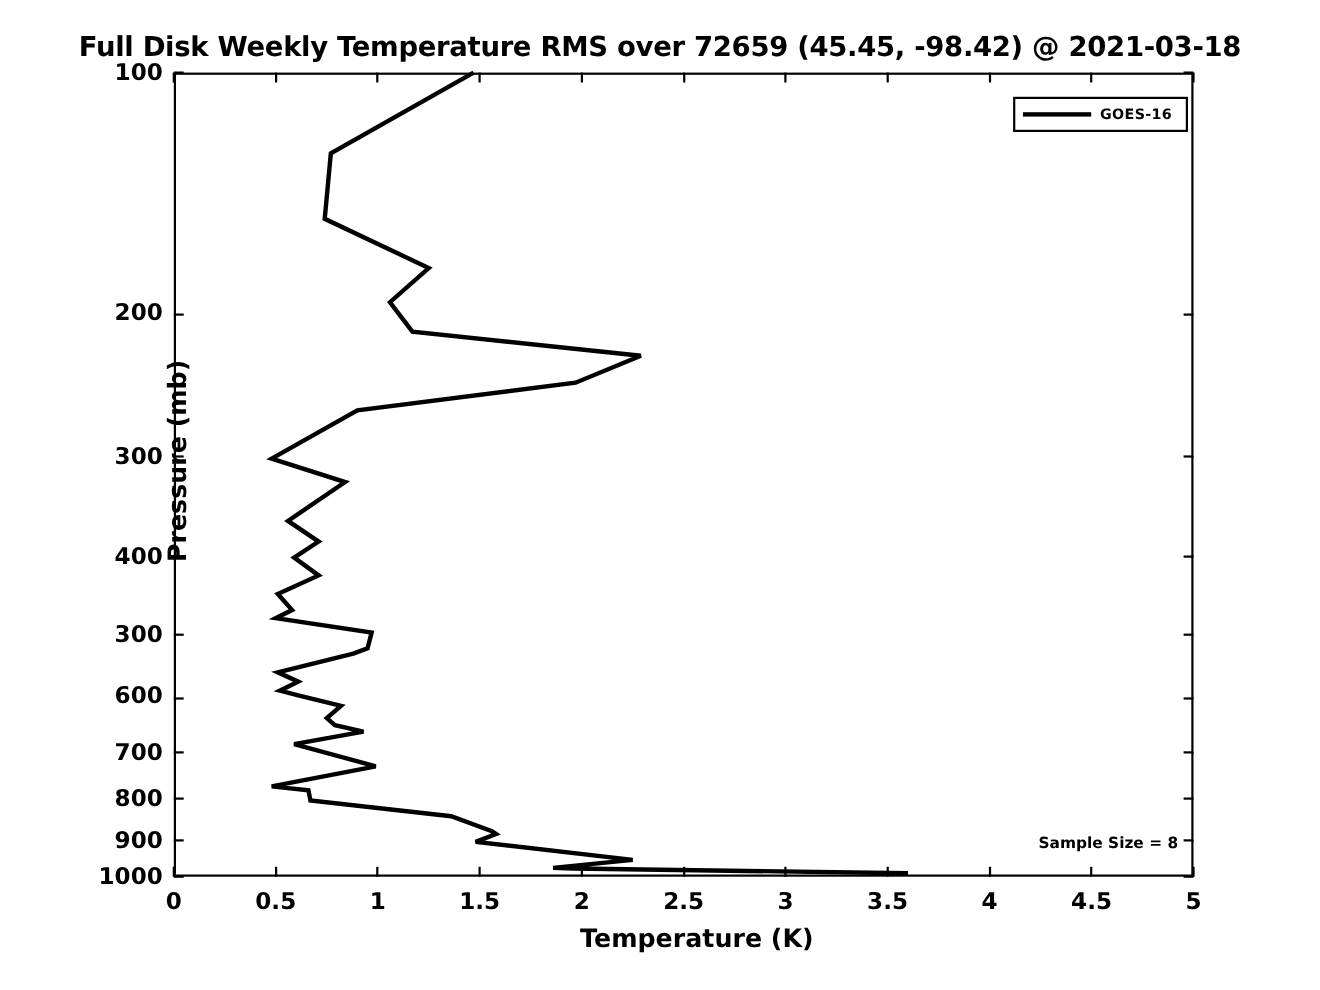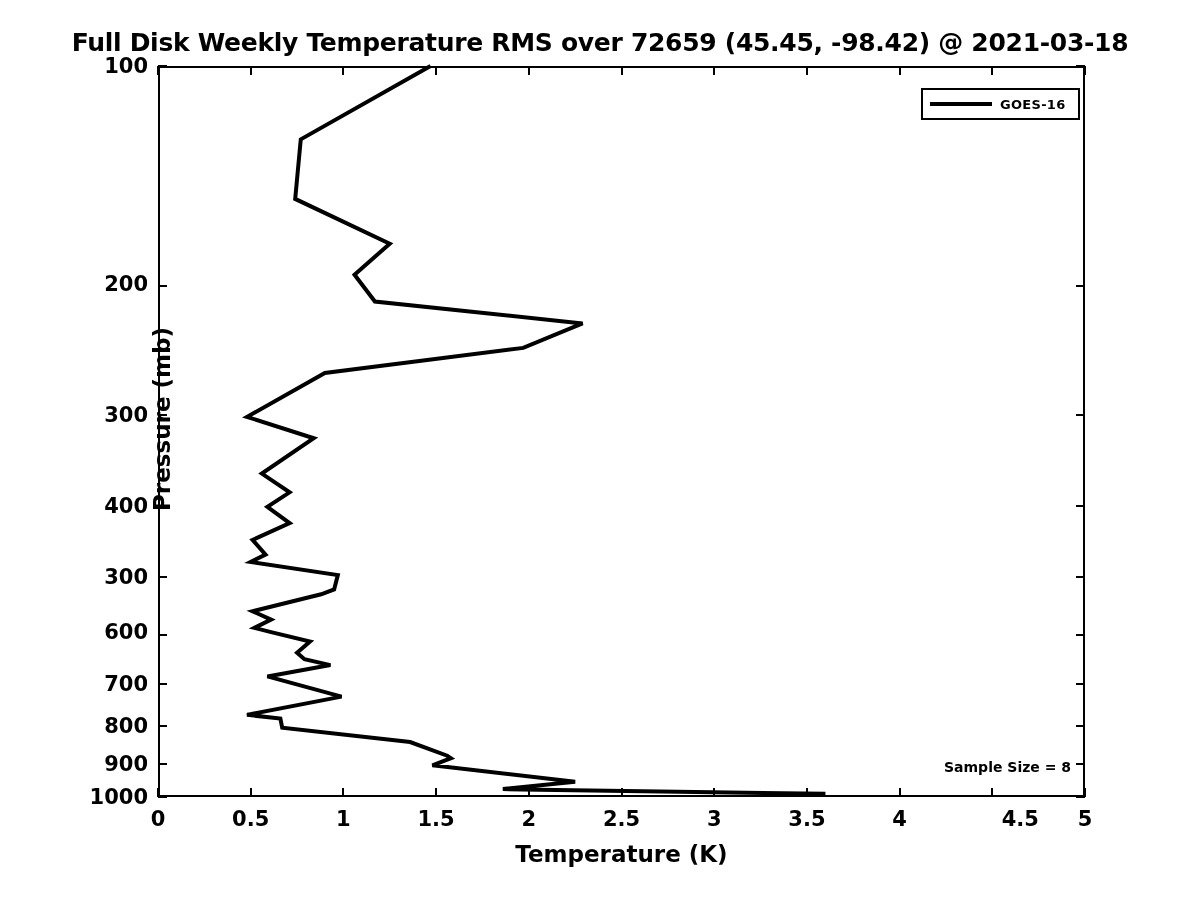--- a/index.html
+++ b/index.html
@@ -65,21 +65,21 @@
     width: 500px;
     text-align: center;
     transform: rotate(-90deg);
     transform-origin: center center;
     font-size: 23px;
     font-weight: bold;
     white-space: nowrap;
   }
   #x-axis-label {
     position: absolute;
-    left: 0;
+    left: 12px;
     top: 775px;
     width: 927px;
     text-align: center;
     font-size: 23px;
     font-weight: bold;
     white-space: nowrap;
   }
   .ytick-label {
     position: absolute;
     right: 100%;
@@ -222,21 +222,21 @@
         <div class="xtick-mark top" style="left: 463.5px;"></div>
         <div class="xtick-label" style="left: 556.2px;">3</div>
         <div class="xtick-mark" style="left: 556.2px;"></div>
         <div class="xtick-mark top" style="left: 556.2px;"></div>
         <div class="xtick-label" style="left: 648.9px;">3.5</div>
         <div class="xtick-mark" style="left: 648.9px;"></div>
         <div class="xtick-mark top" style="left: 648.9px;"></div>
         <div class="xtick-label" style="left: 741.6px;">4</div>
         <div class="xtick-mark" style="left: 741.6px;"></div>
         <div class="xtick-mark top" style="left: 741.6px;"></div>
-        <div class="xtick-label" style="left: 834.3px; margin-left: 28px;">4.5</div>
+        <div class="xtick-label" style="left: 834.3px;">4.5</div>
         <div class="xtick-mark" style="left: 834.3px;"></div>
         <div class="xtick-mark top" style="left: 834.3px;"></div>
         <div class="xtick-label" style="left: 927px;">5</div>
         <div class="xtick-mark" style="left: 927px;"></div>
         <div class="xtick-mark top" style="left: 927px;"></div>
       </div>
 
     <svg id="data-svg" viewBox="0 0 927 731" preserveAspectRatio="none">
       <polyline id="series-line-0" fill="none" stroke="#000000" stroke-width="4" stroke-linejoin="miter" stroke-linecap="butt" points="272.54,0.00 142.76,73.37 137.20,132.93 231.75,177.66 196.52,208.74 216.92,235.54 424.57,257.45 365.24,281.88 166.86,306.99 88.99,350.89 155.74,372.23 103.82,407.54 131.63,426.32 109.39,440.90 131.63,457.10 94.55,473.95 107.53,488.59 92.70,496.00 179.84,509.04 176.13,523.40 163.15,528.25 94.55,545.22 113.09,553.66 96.41,561.87 113.09,566.17 152.03,575.63 139.05,586.83 146.47,593.26 172.42,599.09 109.39,610.43 183.55,630.65 88.99,648.85 122.36,652.53 124.22,661.74 252.14,676.03 289.22,689.69 292.93,692.22 274.39,699.31 417.15,715.72 344.84,722.96 363.38,723.61 667.44,727.81"></polyline>
     </svg>

